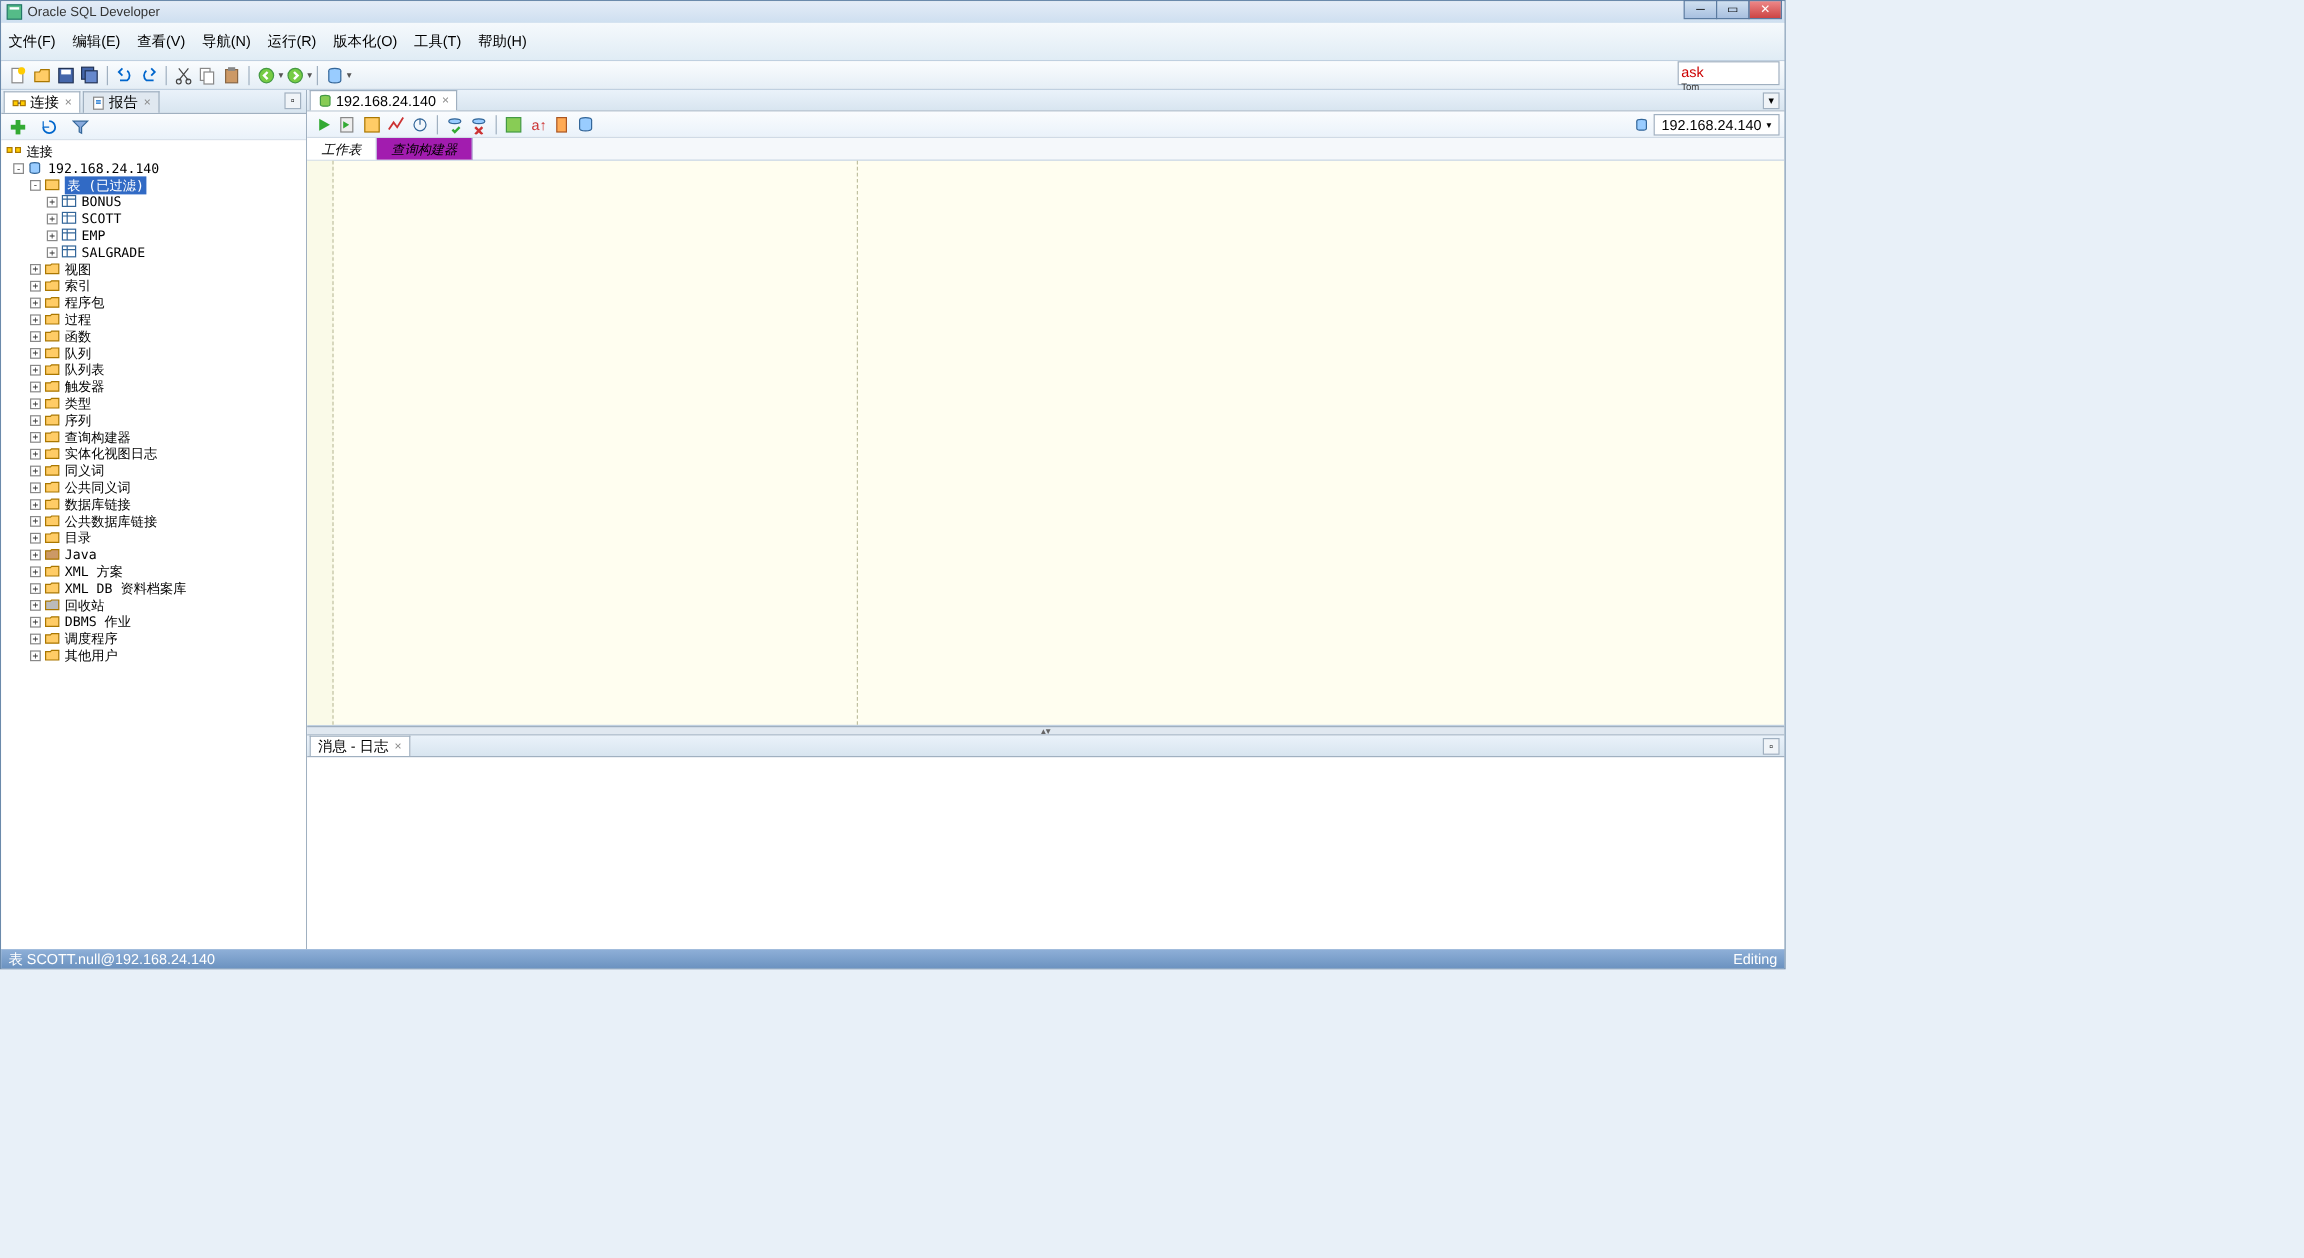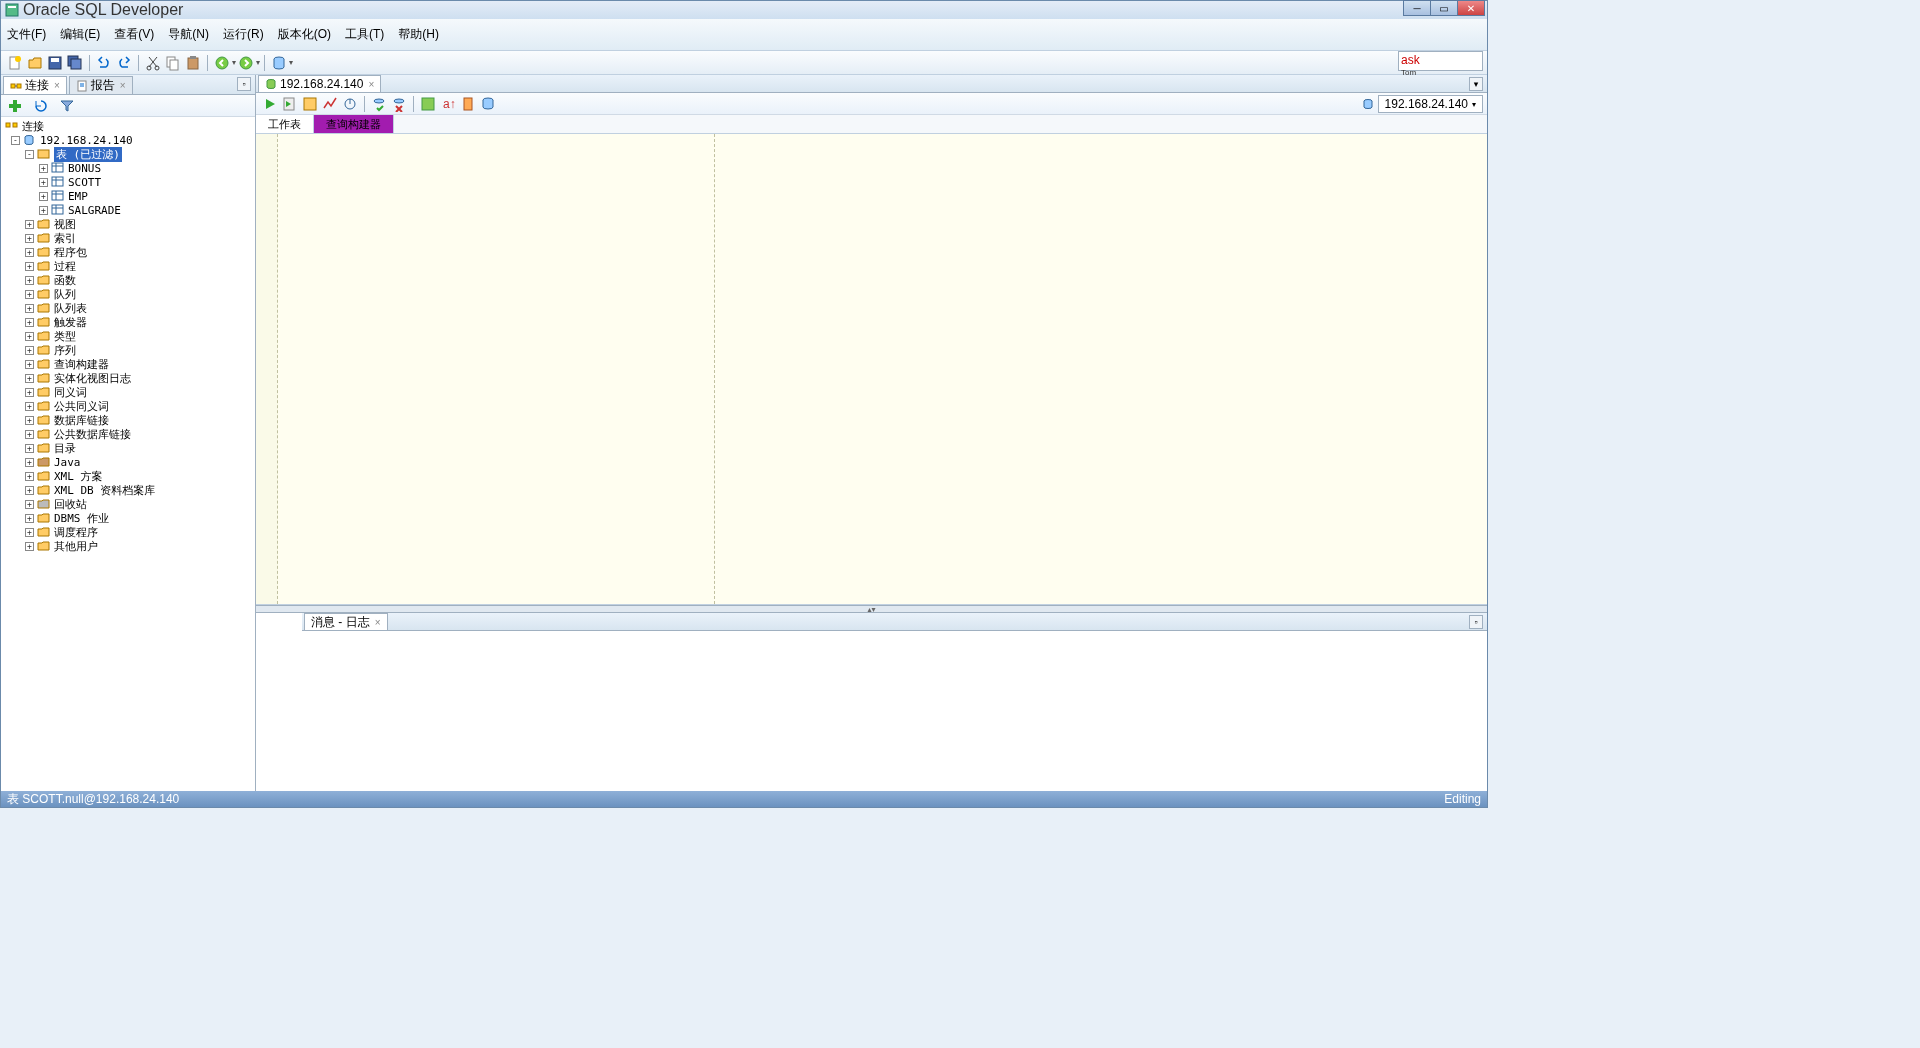--- a/index.html
+++ b/index.html
@@ -1,20 +1,20 @@
 <!DOCTYPE html>
 <html><head>
 <meta charset="utf-8">
 <style>
 * { margin:0; padding:0; box-sizing:border-box; font-family:"Microsoft YaHei","SimSun",Arial,sans-serif; font-size:12px; }
 body { background:#e8f0f8; overflow:hidden; }
 .window { width:1488px; height:808px; background:#f0f0f0; display:flex; flex-direction:column; border:1px solid #6b8aab; }
 .titlebar { height:18px; background:linear-gradient(#e4ecf7,#cedff0); display:flex; align-items:center; padding:0 4px; position:relative; }
 .titlebar .ticon { width:14px; height:14px; margin-right:4px; display:inline-block; }
-.titlebar .ttext { font-size:16px; color:#333; }
+.titlebar .ttext { font-size:11px; color:#333; }
 .winbtns { position:absolute; right:2px; top:-1px; display:flex; }
 .winbtn { width:28px; height:16px; border:1px solid #5a7aa0; display:flex; align-items:center; justify-content:center; font-size:10px; margin-left:-1px; background:linear-gradient(#d0e0f0,#a8c0e0); cursor:pointer; }
 .winbtn.close { background:linear-gradient(#e88,#c44); color:#fff; }
 .menubar { height:32px; background:linear-gradient(#f5f9fc,#e0ecf5); display:flex; align-items:center; padding:0 6px; border-bottom:1px solid #c0d0e0; }
 .menubar span { margin-right:14px; cursor:pointer; }
 .toolbar { height:24px; background:linear-gradient(#fafcfe,#e5eef6); display:flex; align-items:center; padding:0 4px; border-bottom:1px solid #c0d0e0; }
 .tbicon { width:16px; height:16px; margin:0 2px; display:inline-block; cursor:pointer; }
 .sep { width:1px; height:16px; background:#a0b0c0; margin:0 4px; }
 .body { flex:1; display:flex; overflow:hidden; }
 .left { width:255px; display:flex; flex-direction:column; border-right:1px solid #a0b0c0; background:#fff; }
@@ -29,28 +29,28 @@
 .texp { width:9px; height:9px; border:1px solid #888; font-size:8px; line-height:7px; text-align:center; margin-right:3px; cursor:pointer; background:#fff; color:#333; font-family:monospace; }
 .ticon2 { width:14px; height:12px; margin-right:3px; display:inline-block; }
 .tlabel { font-size:11px; font-family:"SimSun",monospace; }
 .tlabel.sel { background:#316ac5; color:#fff; padding:0 2px; }
 .right { flex:1; display:flex; flex-direction:column; background:#fff; }
 .rtabs { height:18px; background:linear-gradient(#eaf2fa,#d8e5f0); display:flex; align-items:flex-end; padding-left:2px; border-bottom:1px solid #a0b0c0; position:relative; }
 .rtab { height:17px; padding:1px 6px; background:#fff; border:1px solid #a0b0c0; border-bottom:none; display:flex; align-items:center; gap:3px; font-size:11px; }
 .rtab .x { font-size:10px; color:#888; margin-left:2px; cursor:pointer; }
 .sqltoolbar { height:22px; background:linear-gradient(#fafcfe,#eaf2fa); display:flex; align-items:center; padding:0 4px; border-bottom:1px solid #d0dae5; position:relative; }
 .subtabs { height:19px; background:#f5f8fb; display:flex; border-bottom:1px solid #c0d0e0; }
-.subtab { padding:2px 12px; border-right:1px solid #c0d0e0; font-size:11px; background:#fff; cursor:pointer; }
+.subtab { padding:2px 12px; border-right:1px solid #c0d0e0; font-size:11px; background:#fff; cursor:pointer;font-style:italic; }
 .subtab.inactive { background:#a21caf; }
 .editor { flex:1; background:#fffef0; display:flex; border-bottom:1px solid #c0d0e0; position:relative; }
 .gutter { width:22px; background:#fafae8; border-right:1px dashed #c0c0a0; }
 .editarea { flex:1; position:relative; }
 .vdash { position:absolute; left:436px; top:0; bottom:0; border-left:1px dashed #c0c0a0; }
 .bottomgrip { height:8px; background:#e0e8f0; border-top:1px solid #a0b0c0; border-bottom:1px solid #a0b0c0; display:flex; align-items:center; justify-content:center; font-size:8px; color:#666; cursor:row-resize; }
-.logtabs { height:18px; background:linear-gradient(#eaf2fa,#d8e5f0); display:flex; align-items:flex-end; padding-left:2px; border-bottom:1px solid #a0b0c0; position:relative;margin-left:46px; }
+.logtabs { height:18px; background:linear-gradient(#eaf2fa,#d8e5f0); display:flex; align-items:flex-end; padding-left:2px; border-bottom:1px solid #a0b0c0; position:relative; }
 .logarea { flex:0 0 160px; background:#fff; padding:4px 6px; font-family:"Courier New",monospace; font-size:11px; overflow:auto; }
 .statusbar { height:16px; background:linear-gradient(#8fb0d8,#6b92c0); color:#fff; display:flex; align-items:center; padding:0 6px; font-size:11px; font-family:"SimSun",monospace; justify-content:space-between; }
 .askbox { position:absolute; right:4px; top:0; width:85px; height:20px; border:1px solid #a0b0c0; background:#fff; font-size:9px; color:#c00; padding:1px 2px; }
 .dbsel { position:absolute; right:4px; top:2px; display:flex; align-items:center; gap:4px; }
 .dbsel .dd { border:1px solid #a0b0c0; background:#fff; padding:1px 6px; font-size:11px; display:flex; align-items:center; gap:4px; }
 .minbtn { position:absolute; right:4px; top:2px; width:14px; height:14px; border:1px solid #a0b0c0; background:#f0f4f8; font-size:9px; text-align:center; line-height:12px; cursor:pointer; }
 
 svg { display:block; }
 </style>
 </head>

